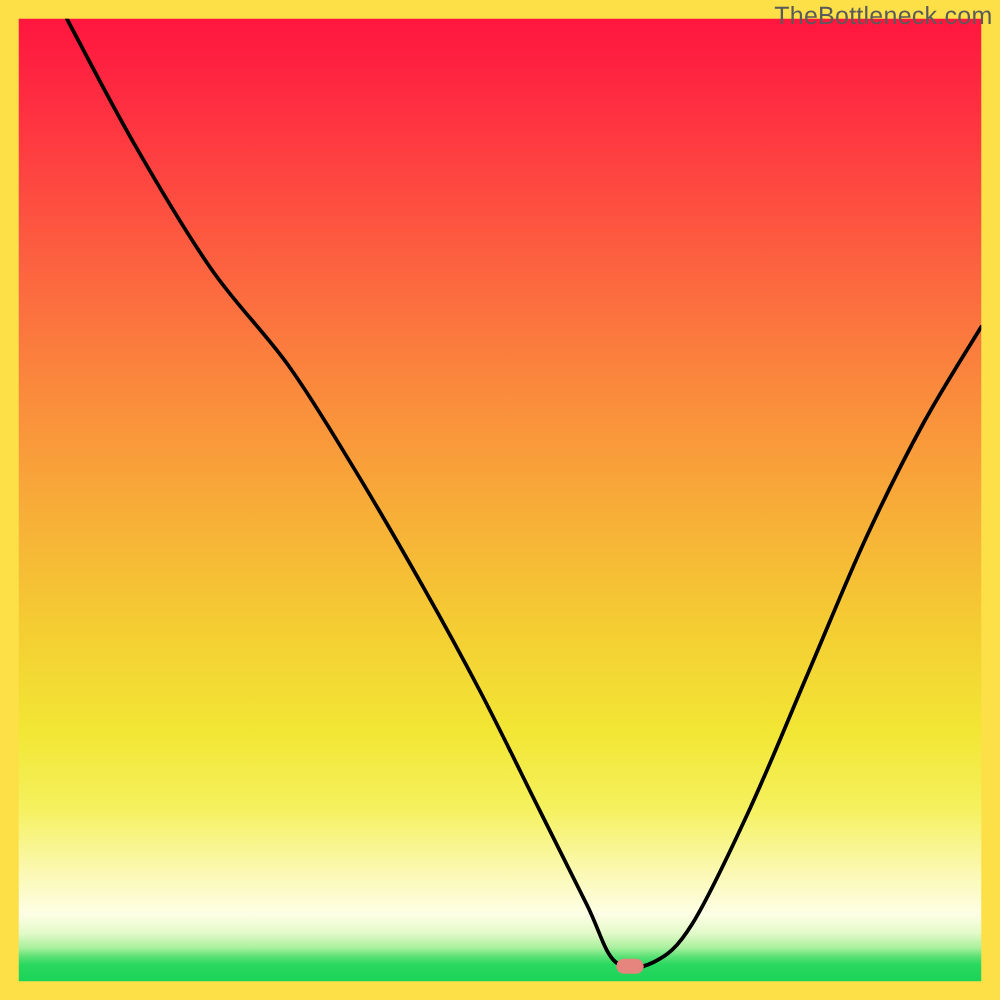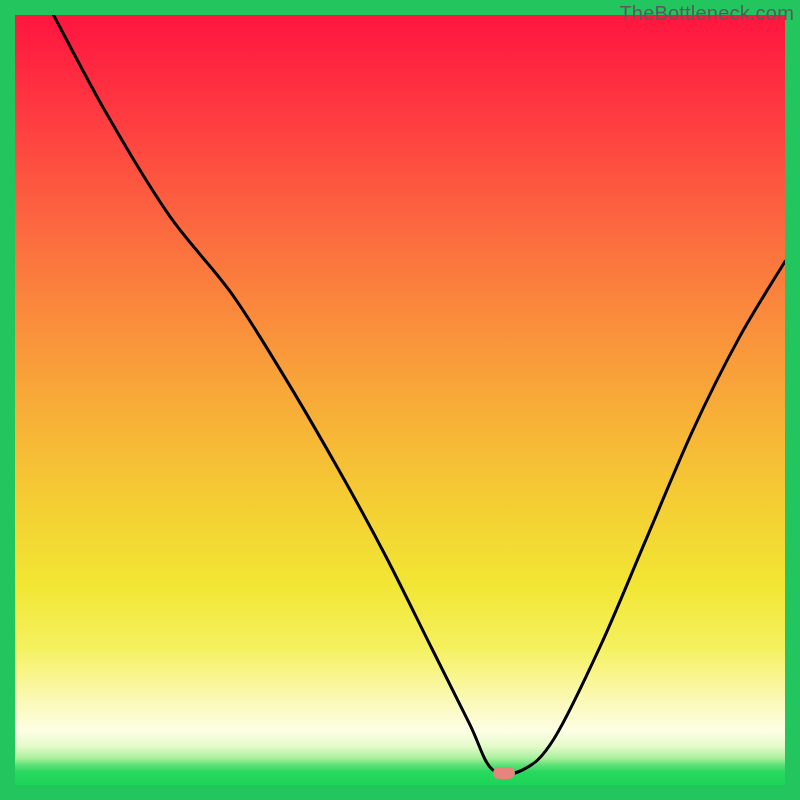--- a/index.html
+++ b/index.html
@@ -8,21 +8,21 @@
     width: 800px;
     height: 800px;
     background: #000;
     overflow: hidden;
     font-family: Arial, Helvetica, sans-serif;
   }
   .frame {
     position: relative;
     width: 800px;
     height: 800px;
-    background: #22c55e;
+    background: #fde047;
   }
   .plot-area {
     position: absolute;
     left: 15px;
     top: 15px;
     width: 770px;
     height: 770px;
     
     background: linear-gradient(
       to bottom,

